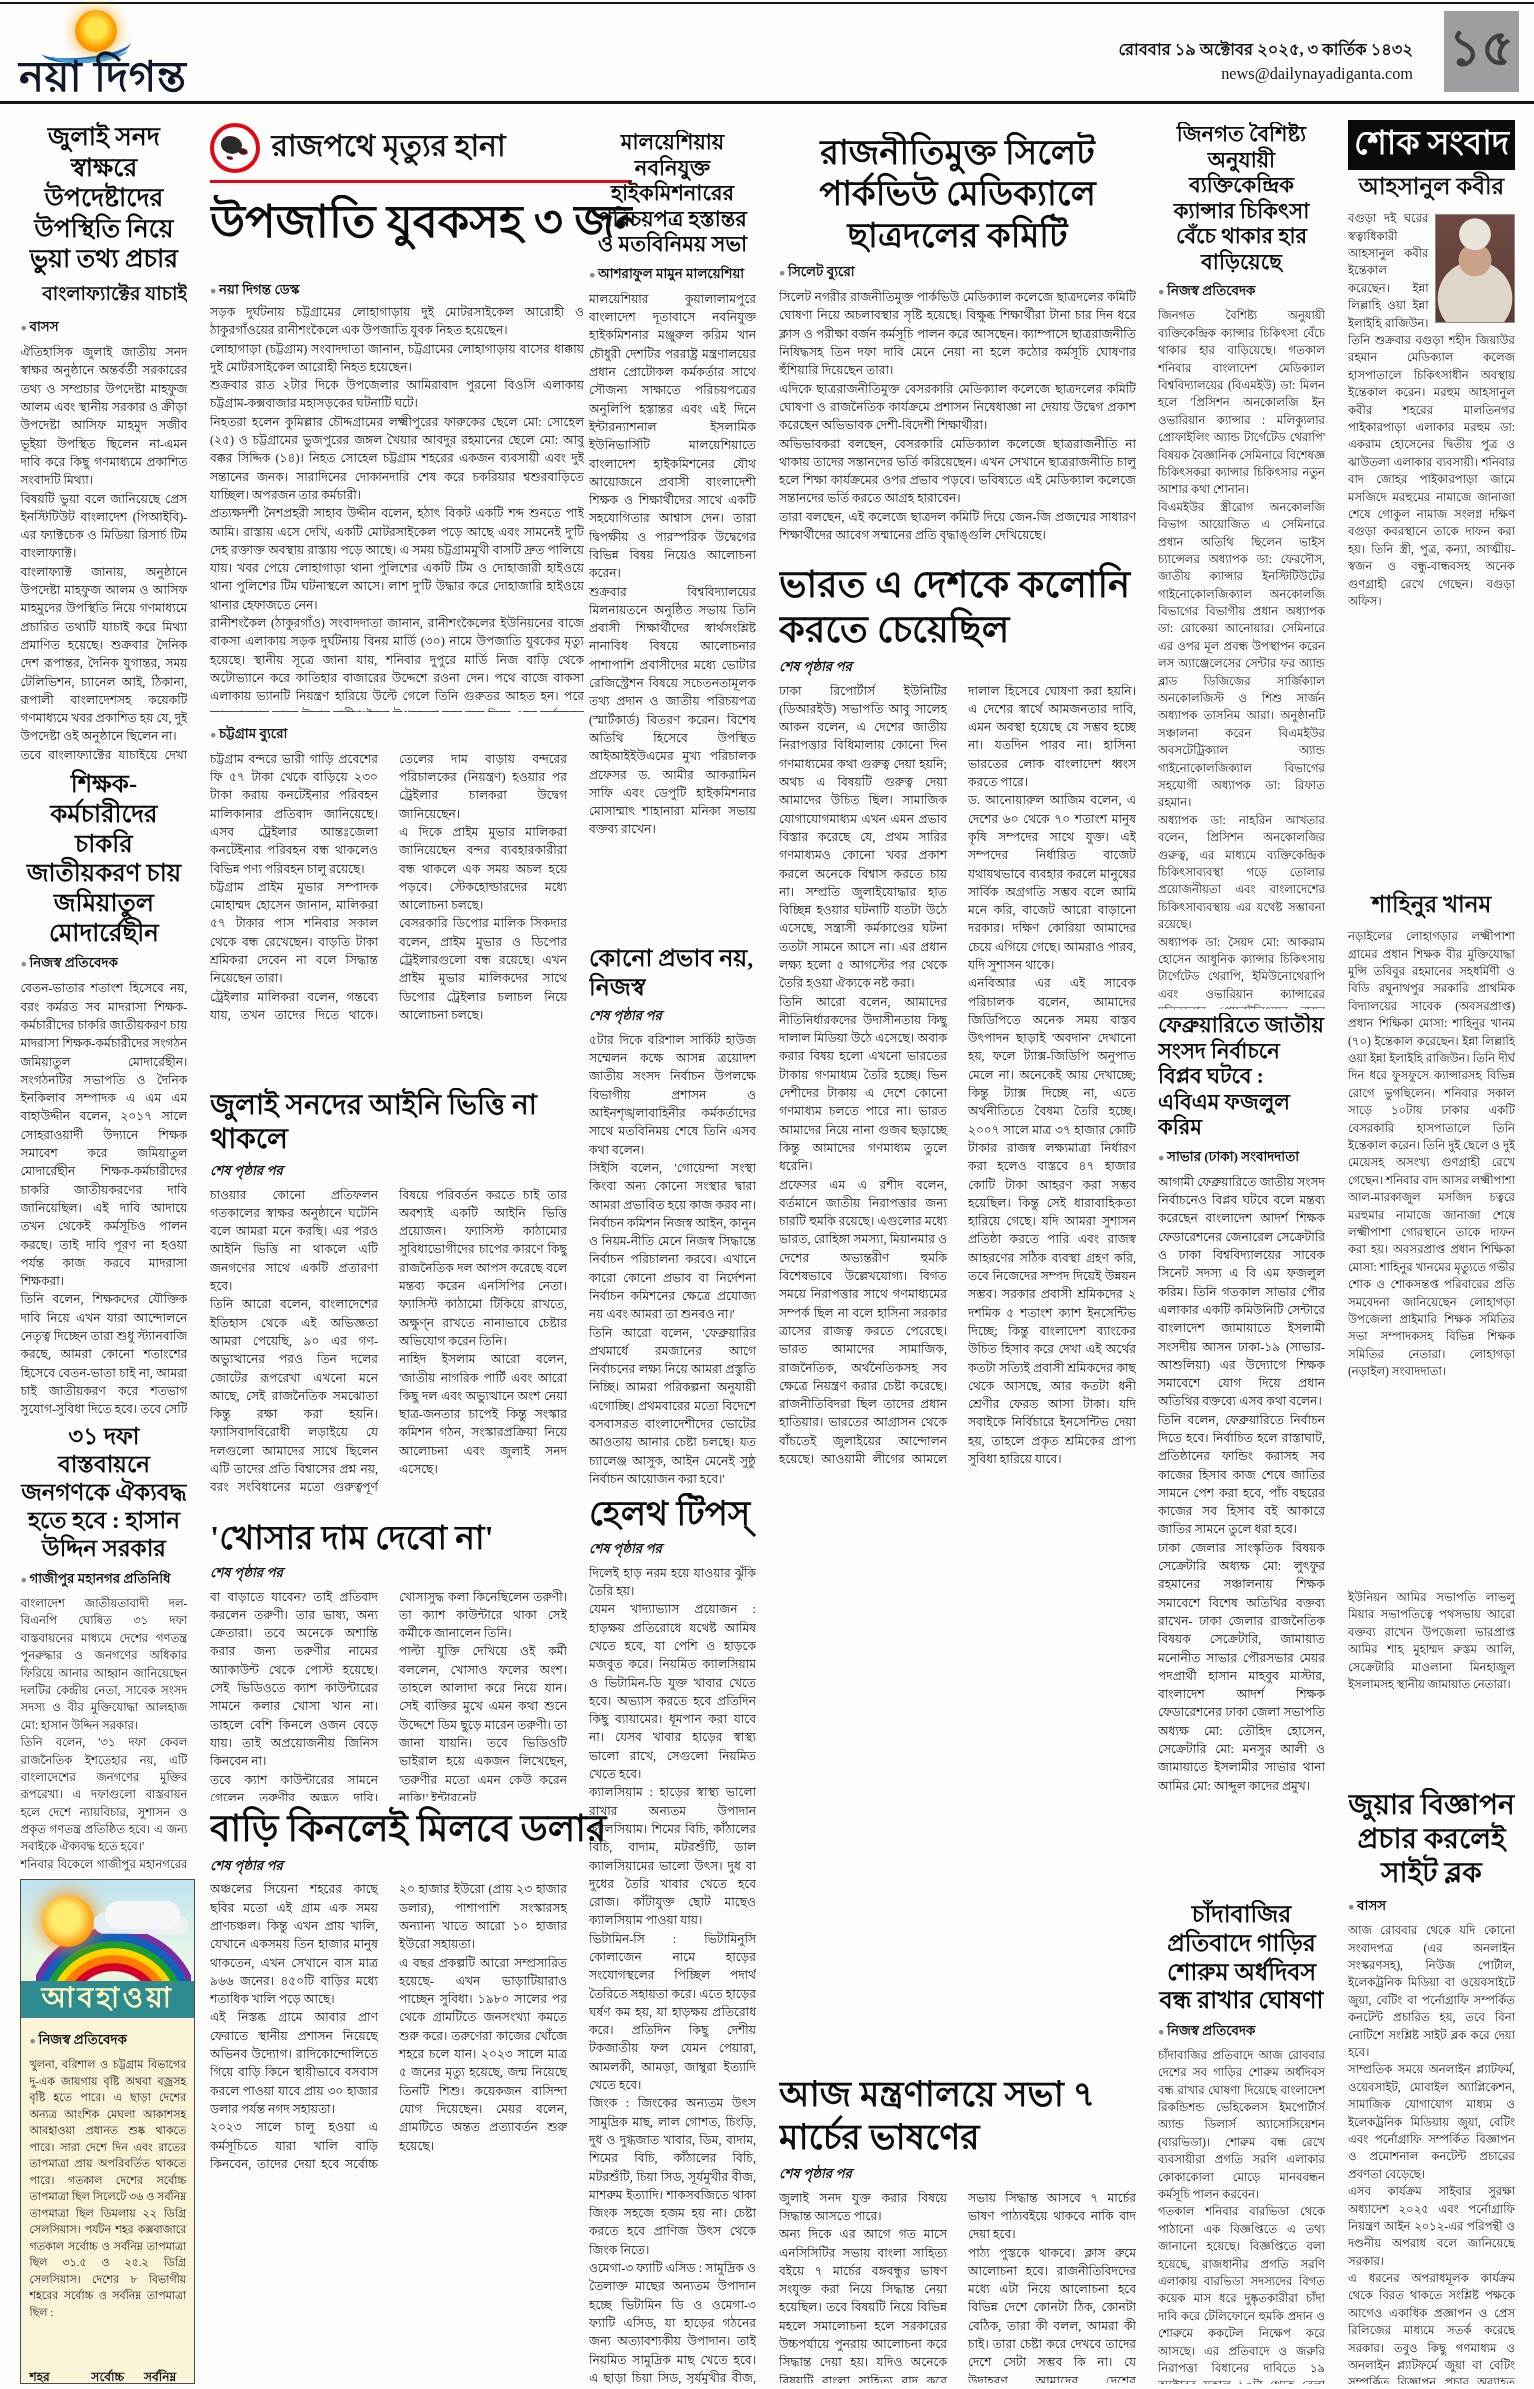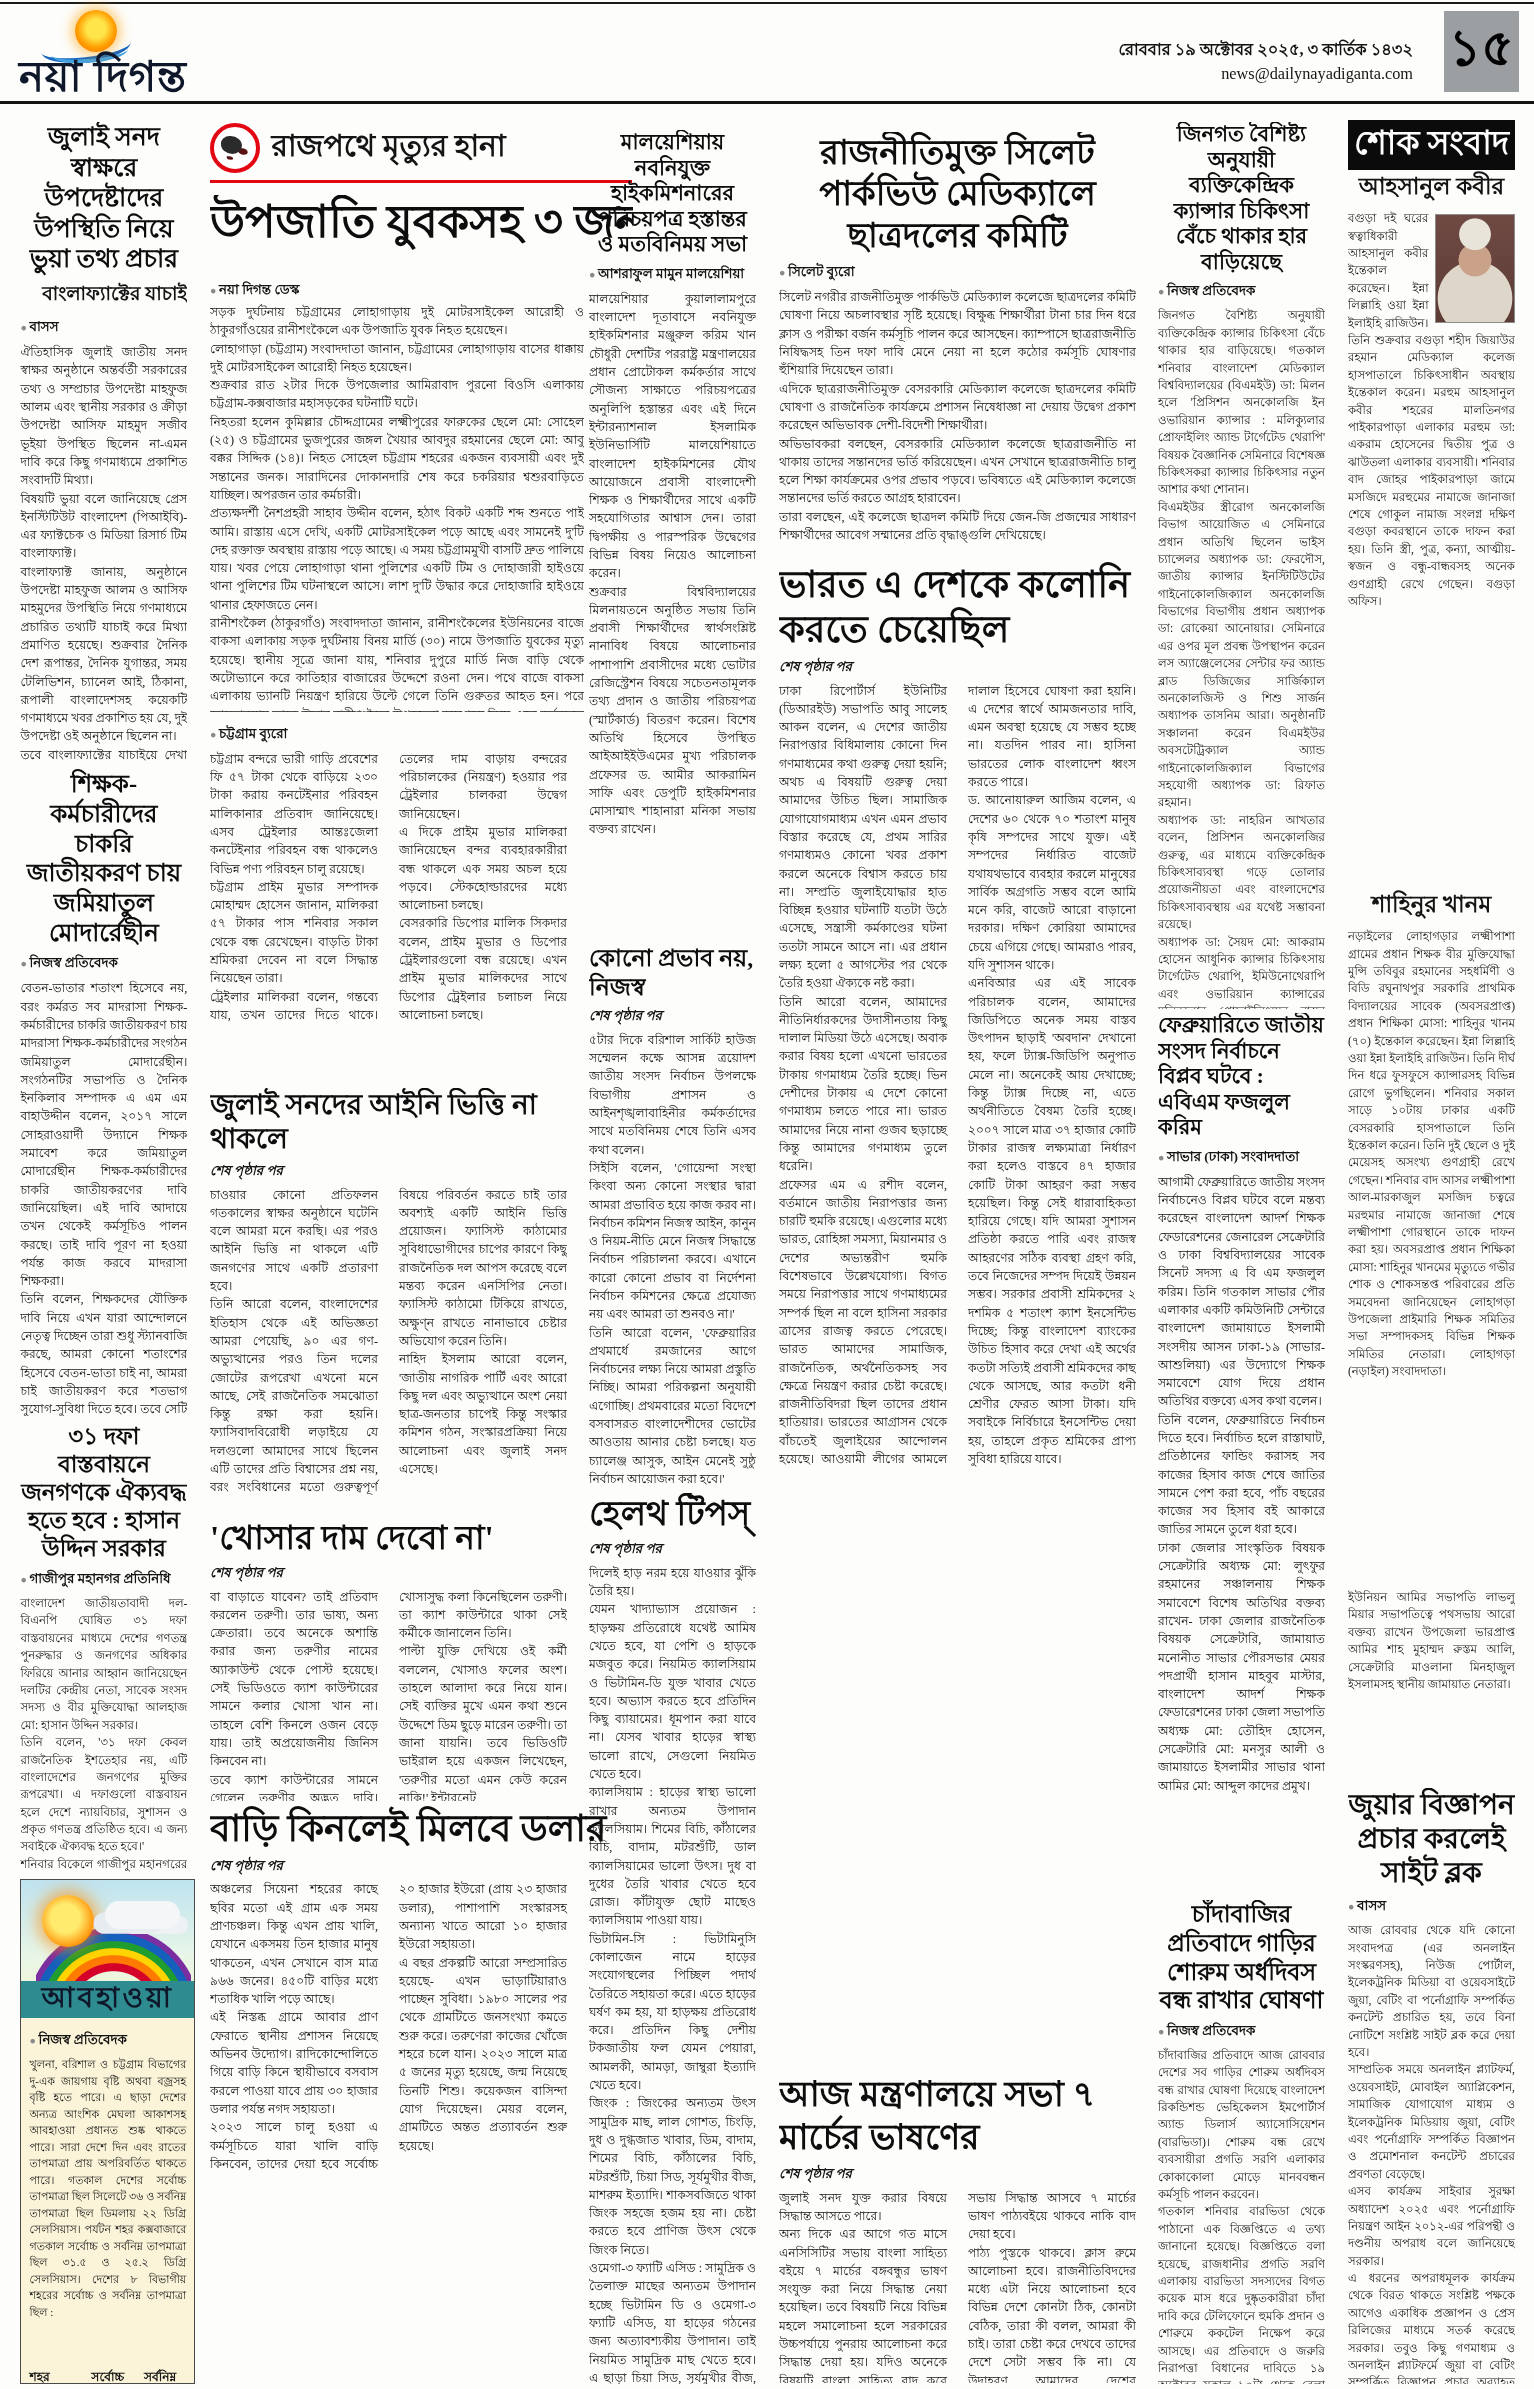--- a/index.html
+++ b/index.html
@@ -14,21 +14,21 @@
             box-shadow:0 0 11.4px 3.3px rgba(255,160,0,.55);}
   .logo-wave{position:absolute;left:23px;top:24.4px;width:90px;height:24.4px;
              border-bottom:5.7px solid #1565c0;border-radius:0 0 60% 55%;transform:rotate(-6deg);}
   .logo-wave2{position:absolute;left:33px;top:33px;width:77px;height:18px;
              border-bottom:4.1px solid #43a3e0;border-radius:0 0 60% 55%;transform:rotate(-4deg);}
   .logo-text{position:absolute;left:1px;top:36px;font-size:42px;font-weight:bold;color:#0f172a;
              letter-spacing:0.8px;white-space:nowrap;}
   .dateline{position:absolute;right:122px;top:33px;text-align:right;font-size:16.3px;font-weight:bold;line-height:1.5;}
   .dateline .em{font-weight:normal;}
   .pagebox{position:absolute;right:16.3px;top:6.5px;width:75px;height:81px;background:#9b9fa2;
-           color:#000000;font-size:50px;font-weight:bold;display:flex;align-items:center;justify-content:center;}
+           color:#404040;font-size:50px;font-weight:bold;display:flex;align-items:center;justify-content:center;}
   
   .art{position:absolute;overflow:hidden;}
   .hl{font-weight:bold;color:#0d0d0d;line-height:1.22;}
   .hl.ctr{text-align:center;}
   .sub{font-weight:bold;text-align:right;font-size:19px;margin-top:4.9px;}
   .by{font-weight:bold;font-size:13.4px;margin:5.7px 0 4.1px 0;}
   .by::before{content:"● ";color:#8a8a8a;font-size:10.6px;}
   .cont{font-weight:bold;font-style:italic;font-size:13.4px;margin:4.9px 0 2.4px 0;}
   .bd{font-size:12.2px;line-height:1.5;text-align:justify;white-space:pre-line;}
   .bd.sm{font-size:11.6px;}
@@ -52,21 +52,21 @@
      background:linear-gradient(180deg,#bfe3ef 0%,#e8f6e8 55%,#f7f2c9 100%);}
   .wx-sun{position:absolute;left:21px;top:14.7px;width:52px;height:52px;border-radius:50%;
      background:radial-gradient(circle at 45% 45%,#ffec6e 0 35%,#ff8b00 75%,#e33b00 100%);
      box-shadow:0 0 14.7px 4.9px rgba(255,140,0,.6);}
   .wx-rb{position:absolute;left:14.7px;top:21px;width:155px;height:98px;
      background:radial-gradient(circle at 50% 115%,transparent 0 42px,
         #d4002a 43px 50px,#ff7a00 51px 58px,#ffd400 59px 65px,#1f9d2f 66px 72px,
         #1560bd 73px 80px,#7a2ea0 81px 86px,transparent 87px);}
   .wx-cloud{position:absolute;right:14.7px;top:21px;width:75px;height:28px;border-radius:16.3px;background:#f4f6f8;
      box-shadow:-14.7px 8.1px 0 -3.3px #e7ecf0, 13px 9.8px 0 -4.9px #eef2f4;}
-  .wx-title{position:absolute;left:0;bottom:0;width:100%;height:37px;background:#2e8b8f;color:#0f172a;
+  .wx-title{position:absolute;left:0;bottom:0;width:100%;height:37px;background:#2e8b8f;color:#fef9c3;
      font-size:28px;font-weight:bold;display:flex;align-items:center;justify-content:center;letter-spacing:3.3px;}
   .wx-in{padding:6.5px 8.1px;}
   .wx-tbl{width:100%;font-size:12.2px;line-height:1.55;}
   .wx-tr{display:flex;}
   .wx-tr span{flex:1;}
   .wx-tr span:nth-child(2),.wx-tr span:nth-child(3){text-align:center;}
   .wx-th{font-weight:bold;margin-top:48px;}
 </style>
 </head>
 <body>

